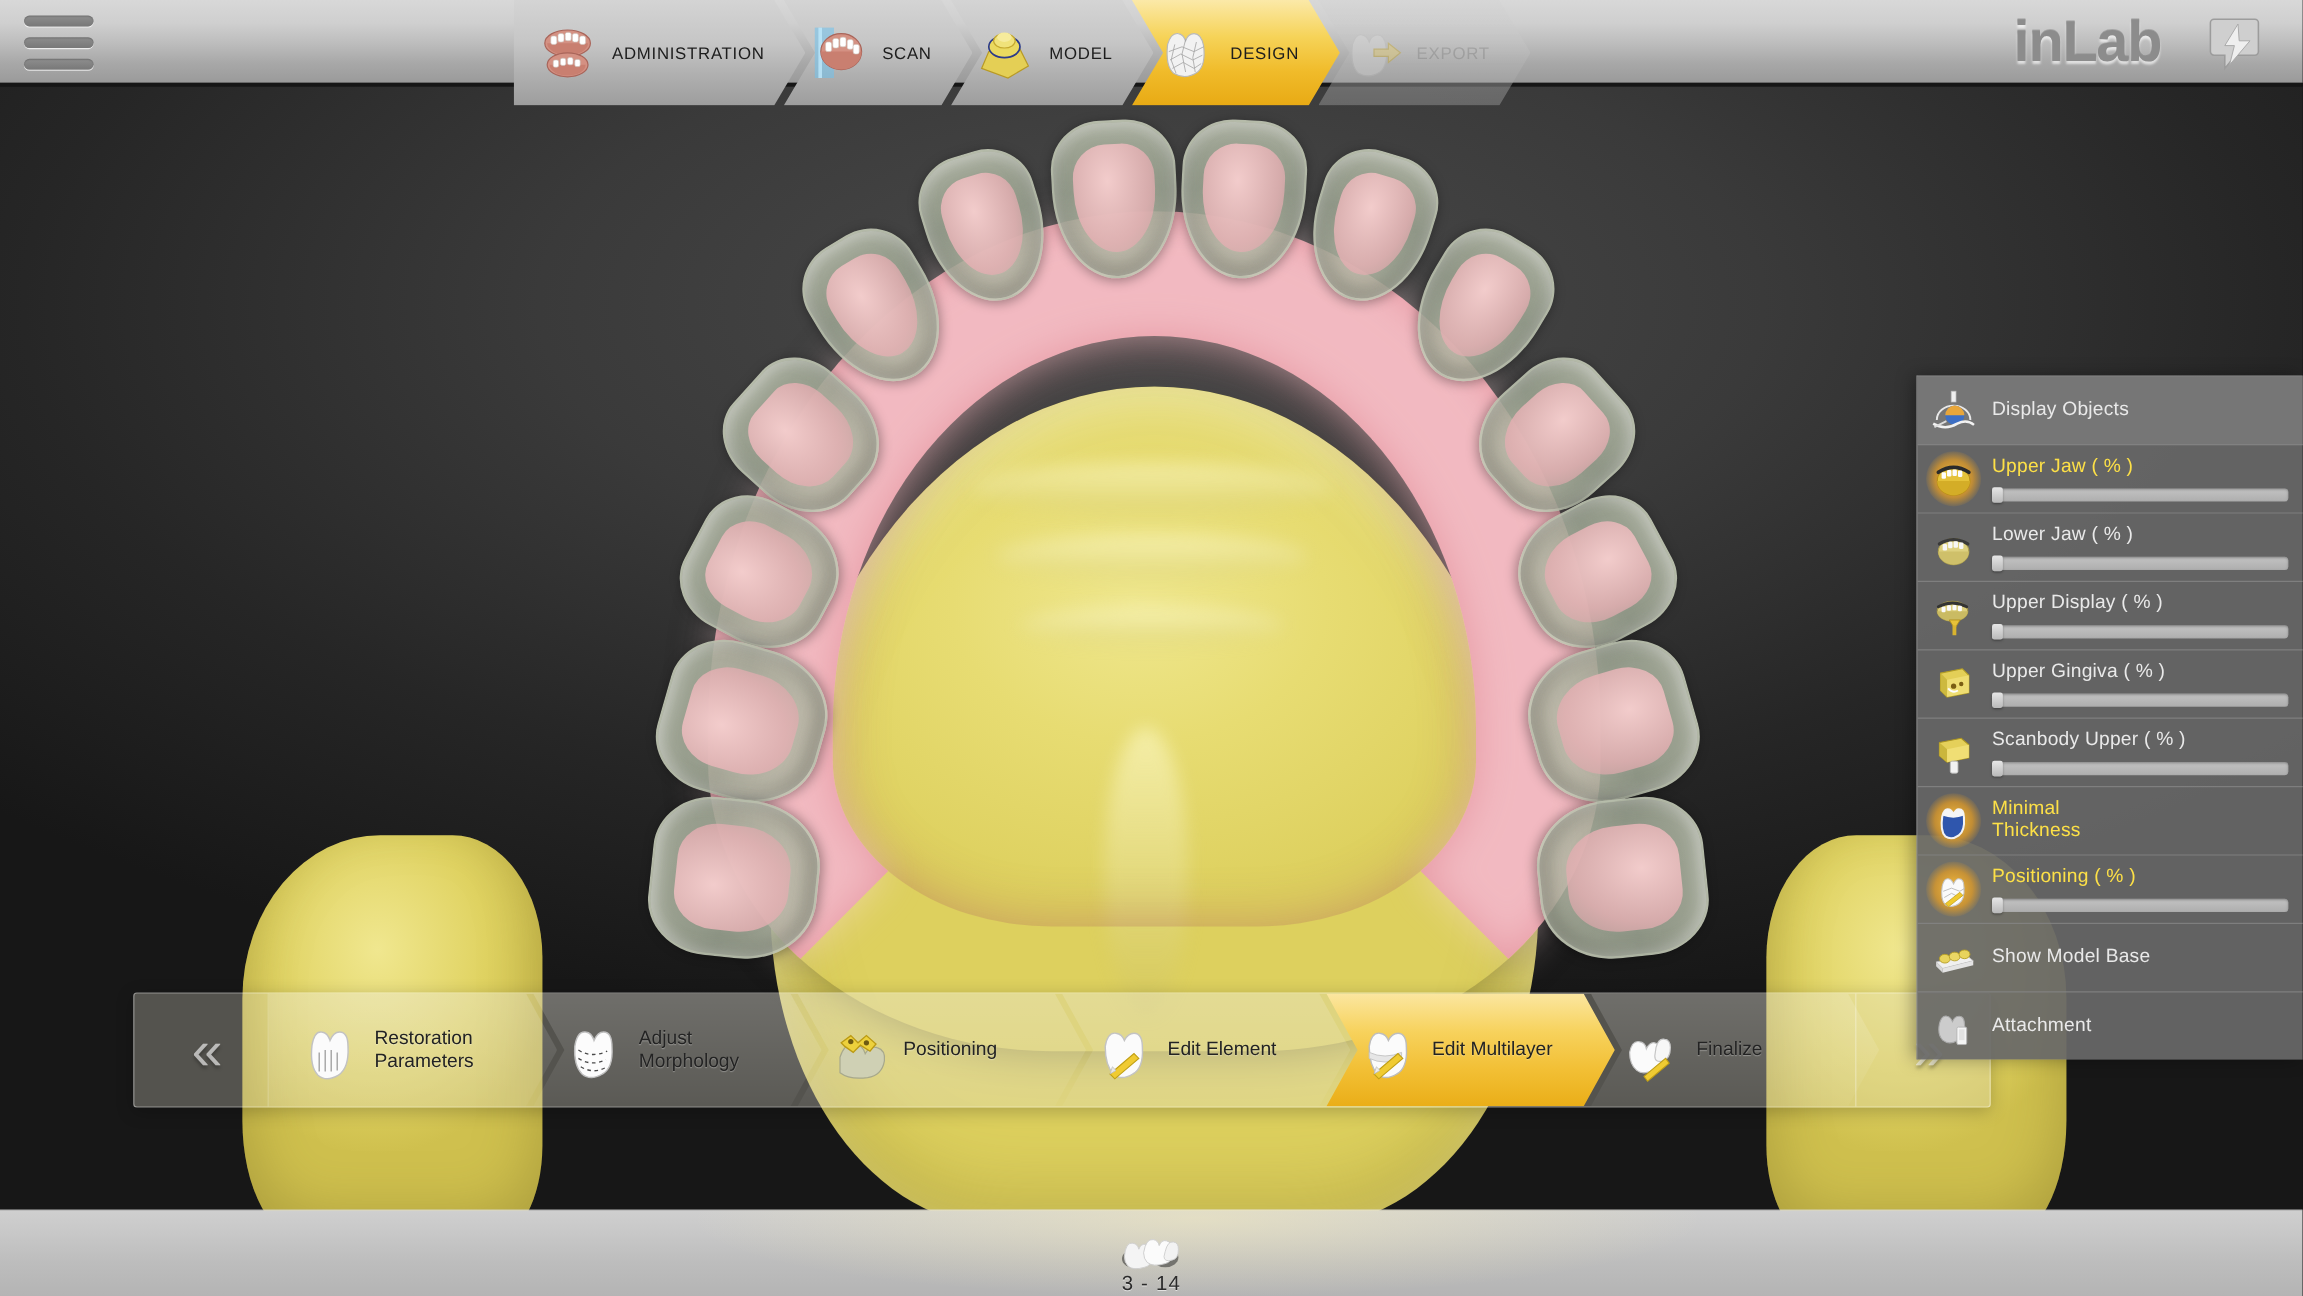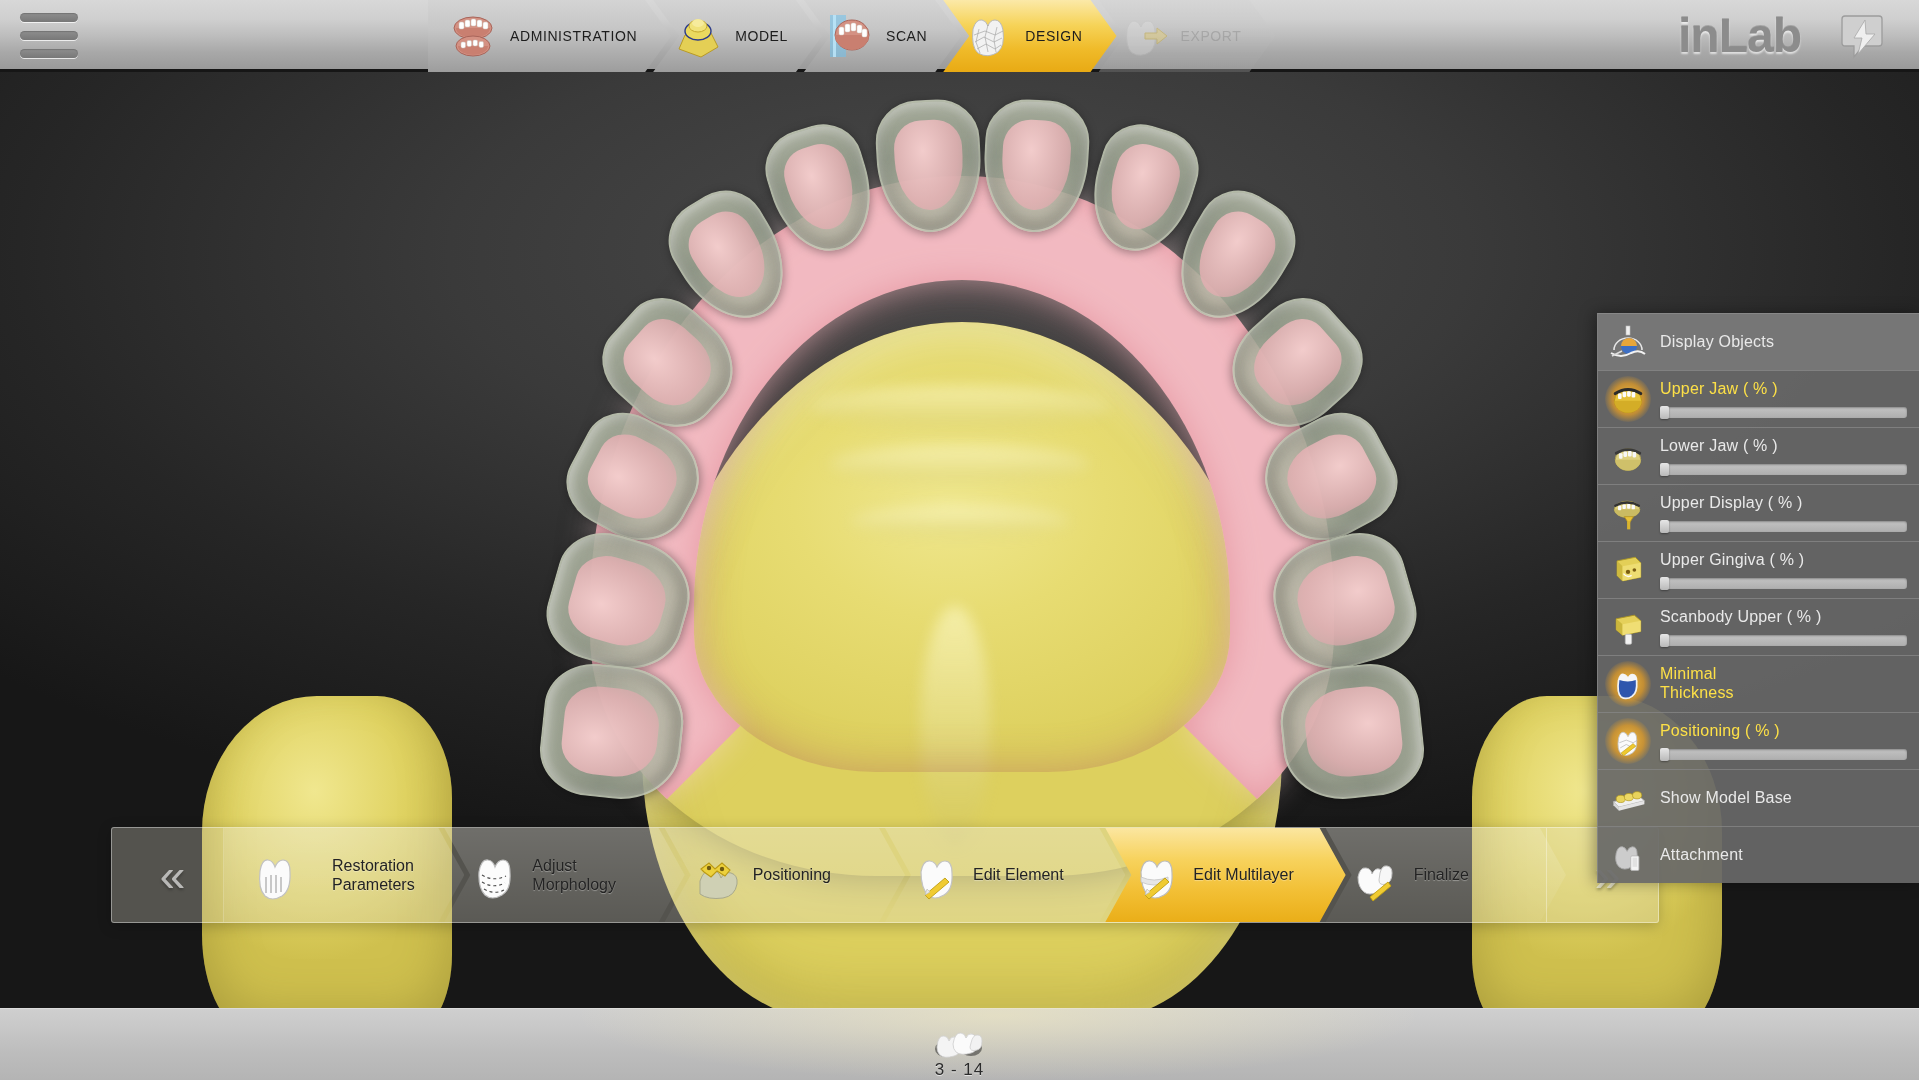--- a/index.html
+++ b/index.html
@@ -28,21 +28,21 @@
     background: linear-gradient(to bottom, #8e8e8e, #787878);
     box-shadow: 0 1px 0 rgba(255,255,255,.75), inset 0 1px 1px rgba(0,0,0,.18);
   }
 
   
   #phase-tabs {
     position: absolute; left: 428px; top: 0; height: 72px;
     display: flex; align-items: stretch;
   }
   .phase {
-    position: relative; height: 72px;
+    position: relative; height: 88px;
     display: flex; align-items: center;
     padding: 0 34px 0 18px;
     margin-right: -18px;
     cursor: pointer;
     -webkit-clip-path: polygon(0 0, calc(100% - 26px) 0, 100% 50%, calc(100% - 26px) 100%, 0 100%, 26px 50%);
     clip-path: polygon(0 0, calc(100% - 26px) 0, 100% 50%, calc(100% - 26px) 100%, 0 100%, 26px 50%);
     background: linear-gradient(to bottom, #d4d4d4 0%, #c6c6c6 40%, #b0b0b0 70%, #9d9d9d 100%);
   }
   .phase.first {
     -webkit-clip-path: polygon(0 0, calc(100% - 26px) 0, 100% 50%, calc(100% - 26px) 100%, 0 100%);
@@ -216,21 +216,20 @@
   .step {
     position: relative; flex: 1 1 0; display: flex; align-items: center;
     padding: 0 12px 0 22px; margin-right: -20px; cursor: pointer;
     -webkit-clip-path: polygon(0 0, calc(100% - 26px) 0, 100% 50%, calc(100% - 26px) 100%, 0 100%, 26px 50%);
     clip-path: polygon(0 0, calc(100% - 26px) 0, 100% 50%, calc(100% - 26px) 100%, 0 100%, 26px 50%);
     background: linear-gradient(to bottom, rgba(255,255,255,.16), rgba(255,255,255,.04));
   }
   .step.first {
     -webkit-clip-path: polygon(0 0, calc(100% - 26px) 0, 100% 50%, calc(100% - 26px) 100%, 0 100%);
     clip-path: polygon(0 0, calc(100% - 26px) 0, 100% 50%, calc(100% - 26px) 100%, 0 100%);
-    gap: 20px;
   }
   .step.active {
     background: linear-gradient(to bottom, #fbe6a0 0%, #f7d25c 34%, #f2bf34 68%, #eaae18 100%);
     z-index: 6;
   }
   .step .st-icon { width: 56px; height: 56px; flex: 0 0 auto; margin-right: 10px; }
   .step .st-label {
     font-size: 16px; color: #232323; line-height: 1.2; white-space: pre-line;
     text-shadow: 0 1px 1px rgba(255,255,255,.35);
   }
@@ -278,32 +277,20 @@
             <path d="M12 35a15 9 0 0 0 30 0z" fill="#c97f70"></path>
             <g fill="#fff" stroke="#c9c0b8" stroke-width=".5">
               <rect x="15" y="31" width="4.5" height="6" rx="1.4"></rect>
                 <rect x="21" y="29.5" width="4.5" height="6" rx="1.4"></rect>
               <rect x="27" y="29" width="4.5" height="6" rx="1.4"></rect>
                 <rect x="33" y="30.5" width="4.5" height="6" rx="1.4"></rect>
             </g>
           </svg>
         </span>
         <span class="ph-label">ADMINISTRATION</span>
-      </div>
-
-      <div class="phase">
-        <span class="ph-icon">
-          <svg class="ic-model" viewBox="0 0 54 50">
-            <path d="M8 38 L14 24 L40 22 L47 36 L30 46 Z" fill="#e4cf55" stroke="#b89a26" stroke-width="1"></path>
-            <ellipse cx="27" cy="20" rx="13" ry="9" fill="#ead95f" stroke="#2c3b8a" stroke-width="1.4"></ellipse>
-            <ellipse cx="27" cy="15" rx="9" ry="6" fill="#f0e27a" stroke="#c4a82f" stroke-width="1"></ellipse>
-            <ellipse cx="27" cy="12" rx="6" ry="4" fill="#f6eb9c"></ellipse>
-          </svg>
-        </span>
-        <span class="ph-label">MODEL</span>
       </div>
 
       <div class="phase">
         <span class="ph-icon">
           <svg class="ic-scan" viewBox="0 0 54 50">
             <rect x="8" y="4" width="16" height="42" fill="#6fc3ef" opacity=".55"></rect>
             <rect x="11" y="4" width="3" height="42" fill="#bfe9fb" opacity=".8"></rect>
             <ellipse cx="30" cy="24" rx="17" ry="15" fill="#d49183" stroke="#a9655a" stroke-width="1"></ellipse>
             <path d="M13 24a17 15 0 0 0 34 0z" fill="#c97f70"></path>
             <g fill="#fff" stroke="#cfc6bd" stroke-width=".5">
@@ -311,20 +298,32 @@
                 <rect x="23" y="13" width="5" height="8" rx="1.6"></rect>
               <rect x="29" y="12" width="5" height="8" rx="1.6"></rect>
                 <rect x="35" y="14" width="5" height="8" rx="1.6"></rect>
               <rect x="40" y="18" width="5" height="8" rx="1.6"></rect>
             </g>
           </svg>
         </span>
         <span class="ph-label">SCAN</span>
       </div>
 
+      <div class="phase">
+        <span class="ph-icon">
+          <svg class="ic-model" viewBox="0 0 54 50">
+            <path d="M8 38 L14 24 L40 22 L47 36 L30 46 Z" fill="#e4cf55" stroke="#b89a26" stroke-width="1"></path>
+            <ellipse cx="27" cy="20" rx="13" ry="9" fill="#ead95f" stroke="#2c3b8a" stroke-width="1.4"></ellipse>
+            <ellipse cx="27" cy="15" rx="9" ry="6" fill="#f0e27a" stroke="#c4a82f" stroke-width="1"></ellipse>
+            <ellipse cx="27" cy="12" rx="6" ry="4" fill="#f6eb9c"></ellipse>
+          </svg>
+        </span>
+        <span class="ph-label">MODEL</span>
+      </div>
+
       <div class="phase active">
         <span class="ph-icon">
           <svg class="ic-design" viewBox="0 0 54 50">
             <path d="M12 18 q3-10 9-9 q4 .5 6 6 q2-6 7-6 q6 0 8 10 q2 16-5 22 q-10 7-20 1 q-7-6-5-24z" fill="#f2f2f2" stroke="#b9b9b9" stroke-width="1"></path>
             <g stroke="#9a9a9a" stroke-width=".7" fill="none" opacity=".85">
               <path d="M13 24 L24 20 L34 24 L42 20"></path>
                 <path d="M14 31 L23 26 L33 31 L41 27"></path>
               <path d="M16 38 L25 33 L34 38 L40 34"></path>
                 <path d="M18 18 L15 31 L19 42"></path>
               <path d="M27 14 L24 26 L27 41"></path>

